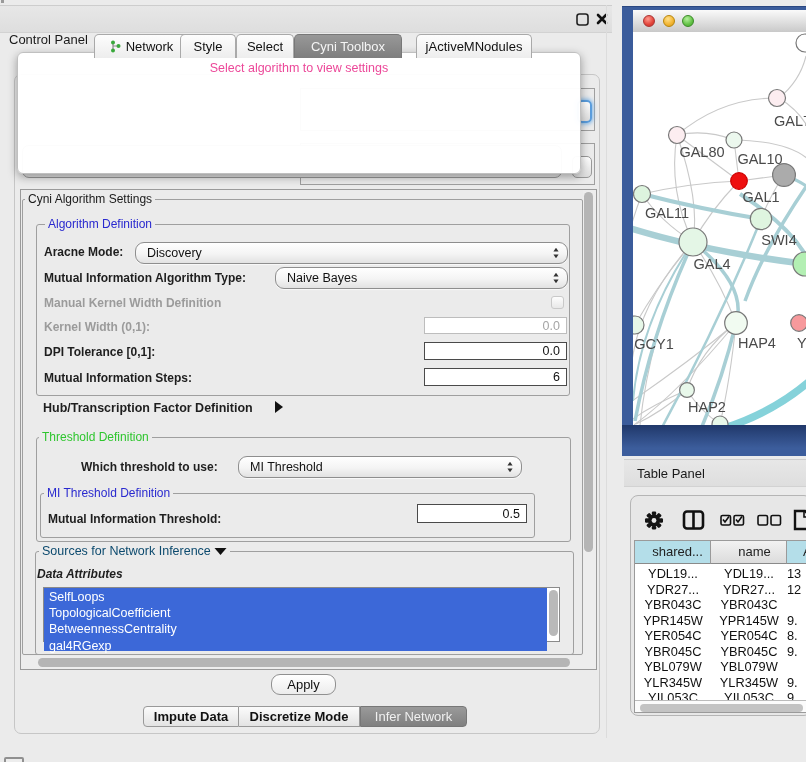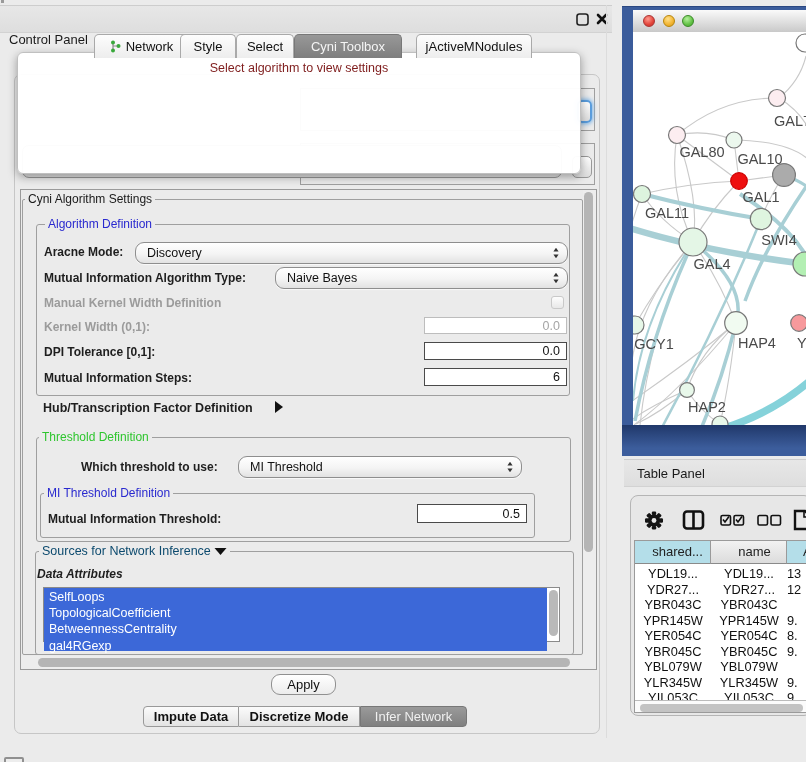--- a/index.html
+++ b/index.html
@@ -144,21 +144,21 @@
   background:linear-gradient(#fbfbfb,#e3e3e3);display:flex;align-items:center;justify-content:center;
   font-size:13px;font-weight:bold;color:#111;box-sizing:border-box;">Discretize Mode</div>
 <div class="abs" style="left:360px;top:706px;width:107px;height:21px;border:1px solid #777;border-radius:0 4px 4px 0;
   background:linear-gradient(#9a9a9a,#808080);display:flex;align-items:center;justify-content:center;
   font-size:13px;color:#f0f0f0;box-sizing:border-box;">Infer Network</div>
 
 <div class="abs" style="left:4px;top:757px;width:20px;height:10px;border:2.5px solid #909090;background:#ededed;border-radius:2px 2px 0 0;box-sizing:border-box;"></div>
 
 <div class="abs" style="z-index:4;left:17px;top:52px;width:564px;height:122px;background:rgba(255,255,255,0.97);
   border:1px solid #c0c0c0;border-radius:6px;box-shadow:0 3px 10px rgba(0,0,0,0.35);box-sizing:border-box;">
-  <div class="abs" style="left:0;top:8px;width:100%;text-align:center;font-size:12.5px;color:#7f1d1d;">Select algorithm to view settings</div>
+  <div class="abs" style="left:0;top:8px;width:100%;text-align:center;font-size:12.5px;color:#ec4899;">Select algorithm to view settings</div>
 </div>
 <div class="abs" style="left:606px;top:5px;width:1px;height:733px;background:#dcdcdc;"></div>
 
 <div class="abs" style="left:622px;top:6px;width:184px;height:449px;background:#3b5c9b;border-top:1px solid #2a4781;">
   <div class="abs" style="left:0;top:418px;width:184px;height:31px;background:linear-gradient(#20386a,#3c5d9c 75%);"></div>
   <div class="abs" style="left:11px;top:3px;width:173px;height:22px;background:linear-gradient(#fafafa,#c9c9c9);border-bottom:1px solid #8e8e8e;">
     <div class="abs" style="left:10px;top:5px;width:12px;height:12px;border-radius:50%;background:radial-gradient(circle at 40% 30%,#ff9a8e,#e2443a 60%,#c1352c);border:0.5px solid #a33;box-sizing:border-box;"></div>
     <div class="abs" style="left:29.5px;top:5px;width:12px;height:12px;border-radius:50%;background:radial-gradient(circle at 40% 30%,#ffe08a,#f2b431 60%,#d49a22);border:0.5px solid #b8860b;box-sizing:border-box;"></div>
     <div class="abs" style="left:49px;top:5px;width:12px;height:12px;border-radius:50%;background:radial-gradient(circle at 40% 30%,#b4f09c,#62c145 60%,#4aa531);border:0.5px solid #3a8a28;box-sizing:border-box;"></div>
   </div>

